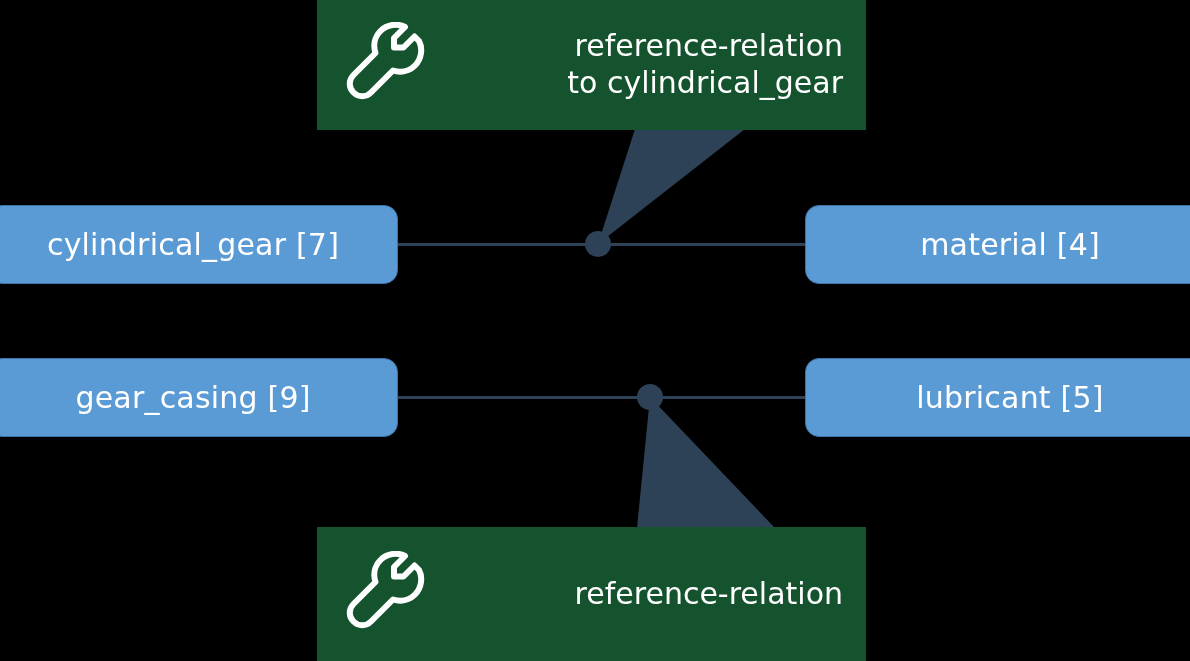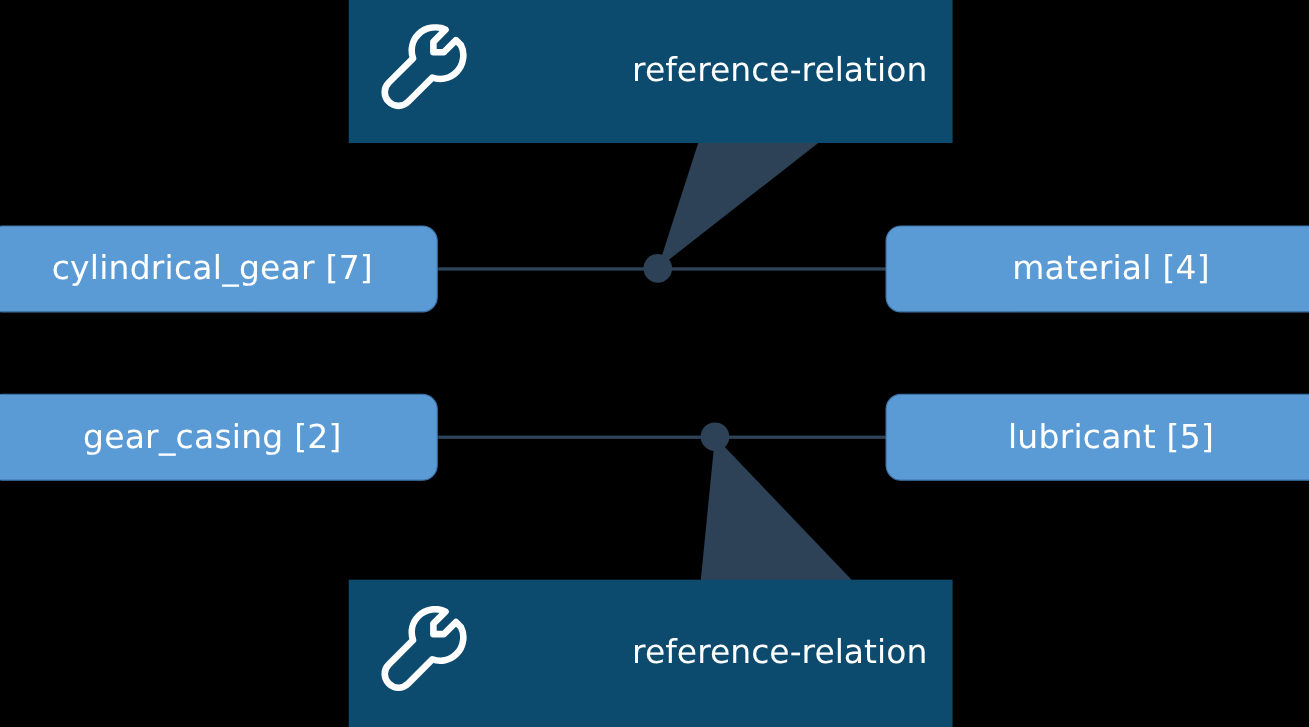--- a/index.html
+++ b/index.html
@@ -45,21 +45,21 @@
     color: #ffffff;
     font-size: 30px;
     font-weight: 400;
     letter-spacing: 0.2px;
     white-space: nowrap;
   }
 
   
   .tooltip-panel {
     position: absolute;
-    background: #0c4a6e;
+    background: #14532d;
     box-sizing: border-box;
     display: flex;
     align-items: center;
     padding: 0 12px 0 26px;
   }
   .tooltip-icon {
     flex: 0 0 auto;
     width: 86px;
     height: 86px;
     display: flex;
@@ -105,38 +105,39 @@
 
   <div class="entity-box" style="left:-12px; top:205px; width:410px; height:79px;">
     <span>cylindrical_gear [7]</span>
   </div>
 
   <div class="entity-box" style="left:805px; top:205px; width:410px; height:79px;">
     <span>material [4]</span>
   </div>
 
   <div class="entity-box" style="left:-12px; top:358px; width:410px; height:79px;">
-    <span>gear_casing [2]</span>
+    <span>gear_casing [9]</span>
   </div>
 
   <div class="entity-box" style="left:805px; top:358px; width:410px; height:79px;">
     <span>lubricant [5]</span>
   </div>
 
   <div class="tooltip-panel" style="left:317px; top:0px; width:549px; height:130px;">
     <div class="tooltip-icon">
       <svg width="82" height="86" viewBox="0 0 82 86" aria-hidden="true">
         <path d="M69.5 14.5 L58.5 25.5 L49.0 25.5 L49.0 16.0 L60.0 5.0
                  C52.5 1.0 42.0 2.5 35.5 9.0 C29.5 15.0 28.0 23.5 30.5 31.0
                  L8.5 53.0 C3.5 58.0 3.5 65.5 8.5 70.5 C13.5 75.5 21.0 75.5 26.0 70.5
                  L48.0 48.5 C55.5 51.0 64.0 49.5 70.0 43.5 C76.5 37.0 78.0 26.5 74.0 19.0 Z" fill="none" stroke="#ffffff" stroke-width="6" stroke-linejoin="round" stroke-linecap="round"></path>
       </svg>
     </div>
     <div class="tooltip-text">
       <span class="line">reference-relation</span>
+      <span class="line">to cylindrical_gear</span>
     </div>
   </div>
 
   <div class="tooltip-panel" style="left:317px; top:527px; width:549px; height:134px;">
     <div class="tooltip-icon">
       <svg width="82" height="86" viewBox="0 0 82 86" aria-hidden="true">
         <path d="M69.5 14.5 L58.5 25.5 L49.0 25.5 L49.0 16.0 L60.0 5.0
                  C52.5 1.0 42.0 2.5 35.5 9.0 C29.5 15.0 28.0 23.5 30.5 31.0
                  L8.5 53.0 C3.5 58.0 3.5 65.5 8.5 70.5 C13.5 75.5 21.0 75.5 26.0 70.5
                  L48.0 48.5 C55.5 51.0 64.0 49.5 70.0 43.5 C76.5 37.0 78.0 26.5 74.0 19.0 Z" fill="none" stroke="#ffffff" stroke-width="6" stroke-linejoin="round" stroke-linecap="round"></path>

